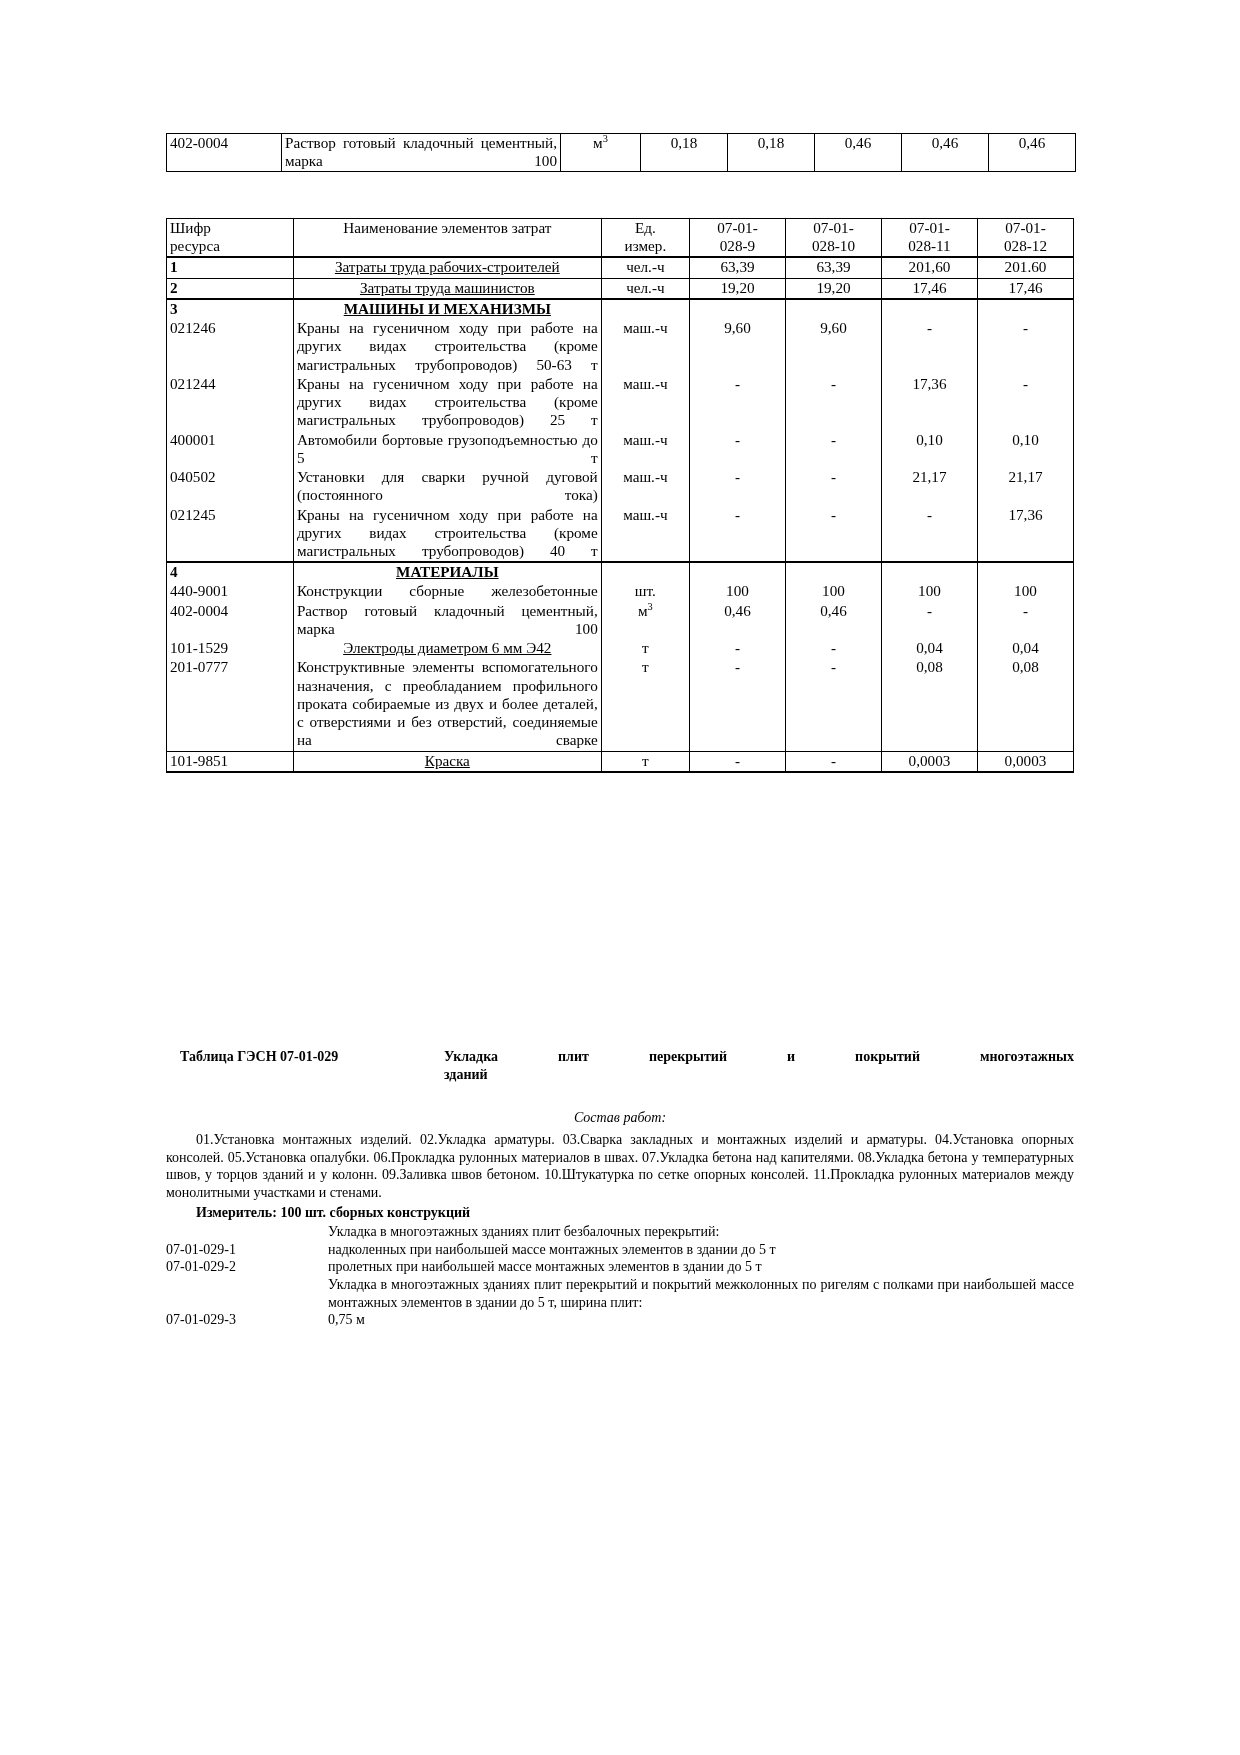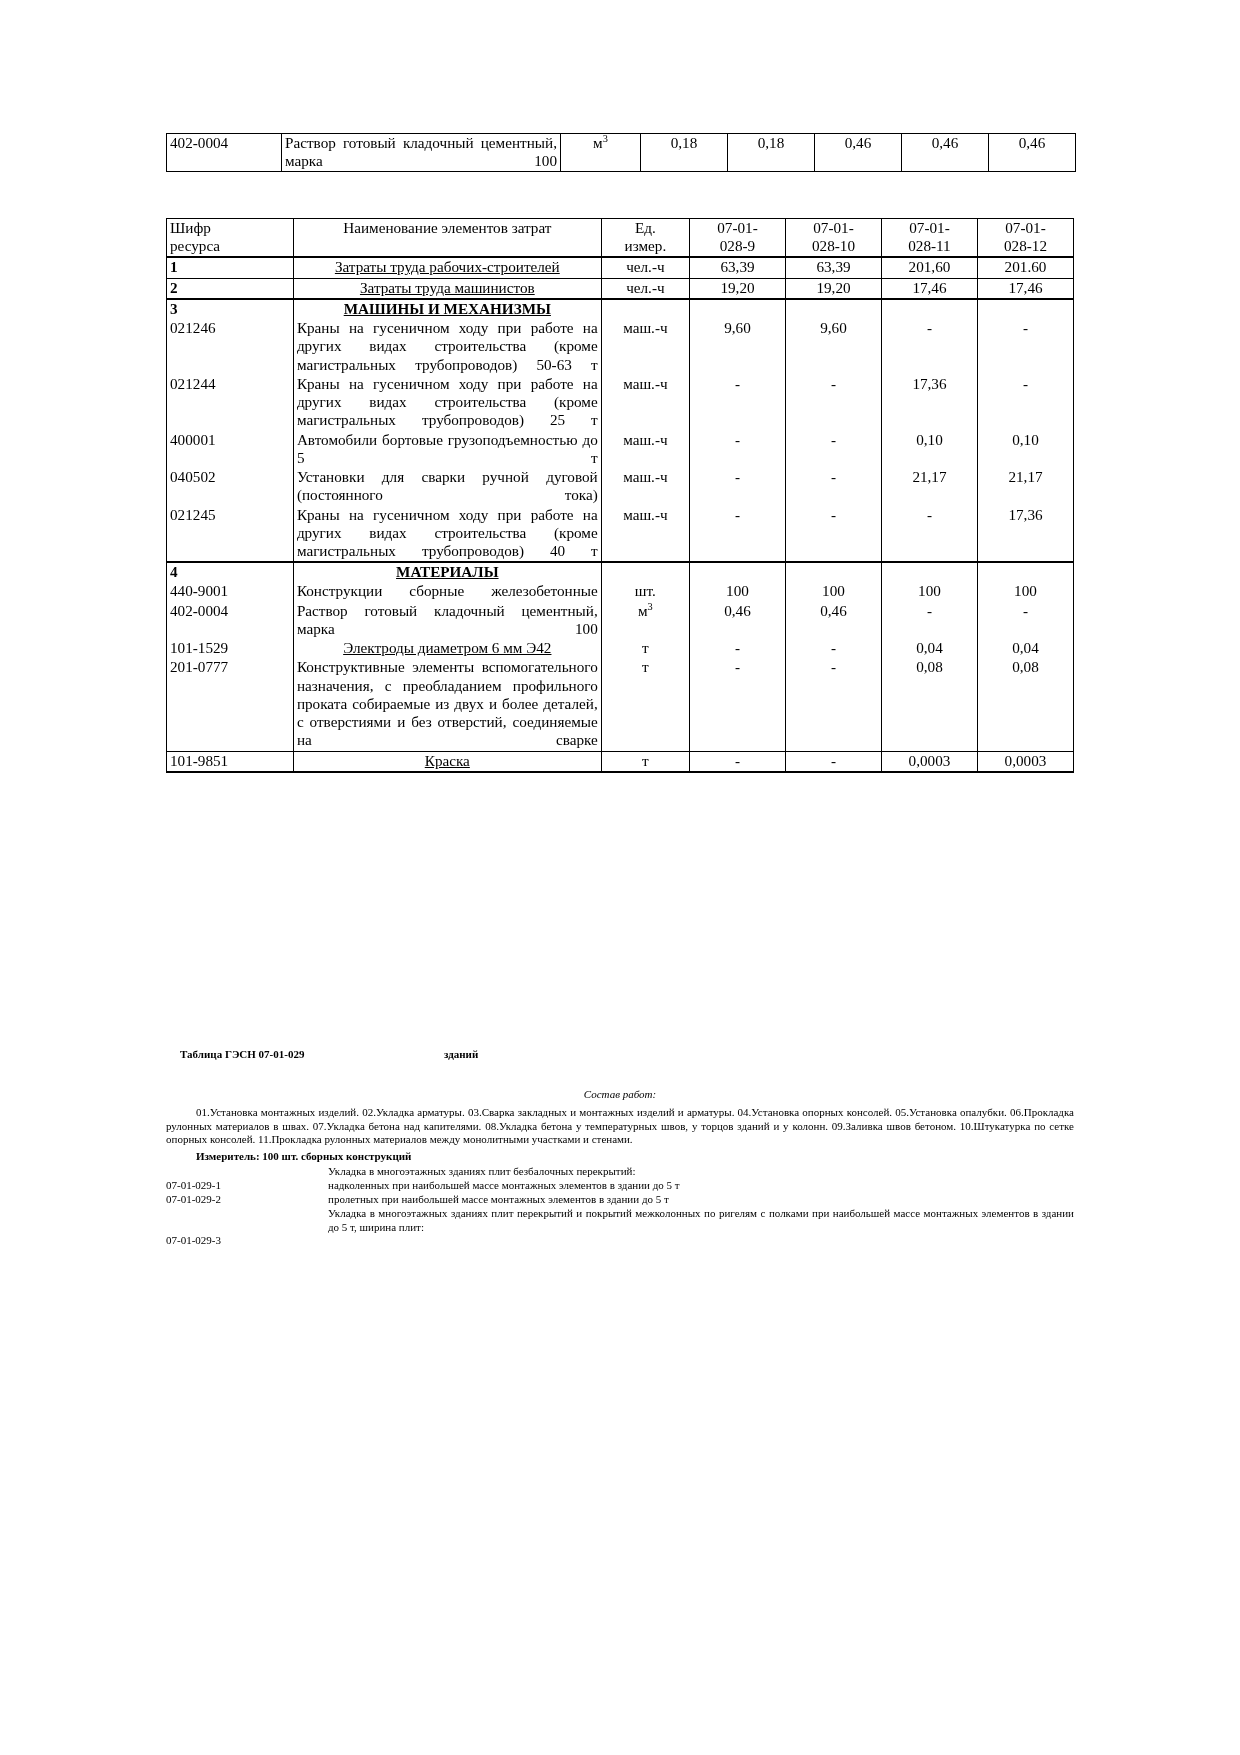--- a/index.html
+++ b/index.html
@@ -58,21 +58,21 @@
   
   .t-top { position: absolute; top: 133px; left: 0; }
   .t-main { position: absolute; top: 218px; left: 0; }
 
   
   .narrative {
     position: absolute;
     left: 0;
     top: 1042px;
     width: 908px;
-    font-size: 11px;
+    font-size: 14px;
     line-height: 1.26;
   }
   .tbl-title-row {
     display: flex;
     align-items: flex-start;
     font-weight: bold;
     margin-top: 6px;
   }
   .tbl-title-left {
     width: 278px;
@@ -333,20 +333,21 @@
 
       </tbody>
     </table>
   </div>
 
   <div class="narrative">
 
     <div class="tbl-title-row">
       <div class="tbl-title-left">Таблица ГЭСН 07-01-029</div>
       <div class="tbl-title-right">
+        <div>Укладка плит перекрытий и покрытий многоэтажных</div>
         <div class="last">зданий</div>
       </div>
     </div>
 
     <div class="sostav">Состав работ:</div>
 
     <div class="works">01.Установка монтажных изделий. 02.Укладка арматуры. 03.Сварка закладных и монтажных изделий и арматуры. 04.Установка опорных консолей. 05.Установка опалубки. 06.Прокладка рулонных материалов в швах. 07.Укладка бетона над капителями. 08.Укладка бетона у температурных швов, у торцов зданий и у колонн. 09.Заливка швов бетоном. 10.Штукатурка по сетке опорных консолей. 11.Прокладка рулонных материалов между монолитными участками и стенами.</div>
 
     <div class="izmeritel">Измеритель: 100 шт. сборных конструкций</div>
 
@@ -367,18 +368,19 @@
         <div class="item-desc nojust">пролетных при наибольшей массе монтажных элементов в здании до 5 т</div>
       </div>
 
       <div class="item-row">
         <div class="item-code"></div>
         <div class="item-desc">Укладка в многоэтажных зданиях плит перекрытий и покрытий межколонных по ригелям с полками при наибольшей массе монтажных элементов в здании до 5 т, ширина плит:</div>
       </div>
 
       <div class="item-row">
         <div class="item-code">07-01-029-3</div>
+        <div class="item-desc nojust">0,75 м</div>
       </div>
 
     </div>
   </div>
 
 </div>
 
 </body></html>

